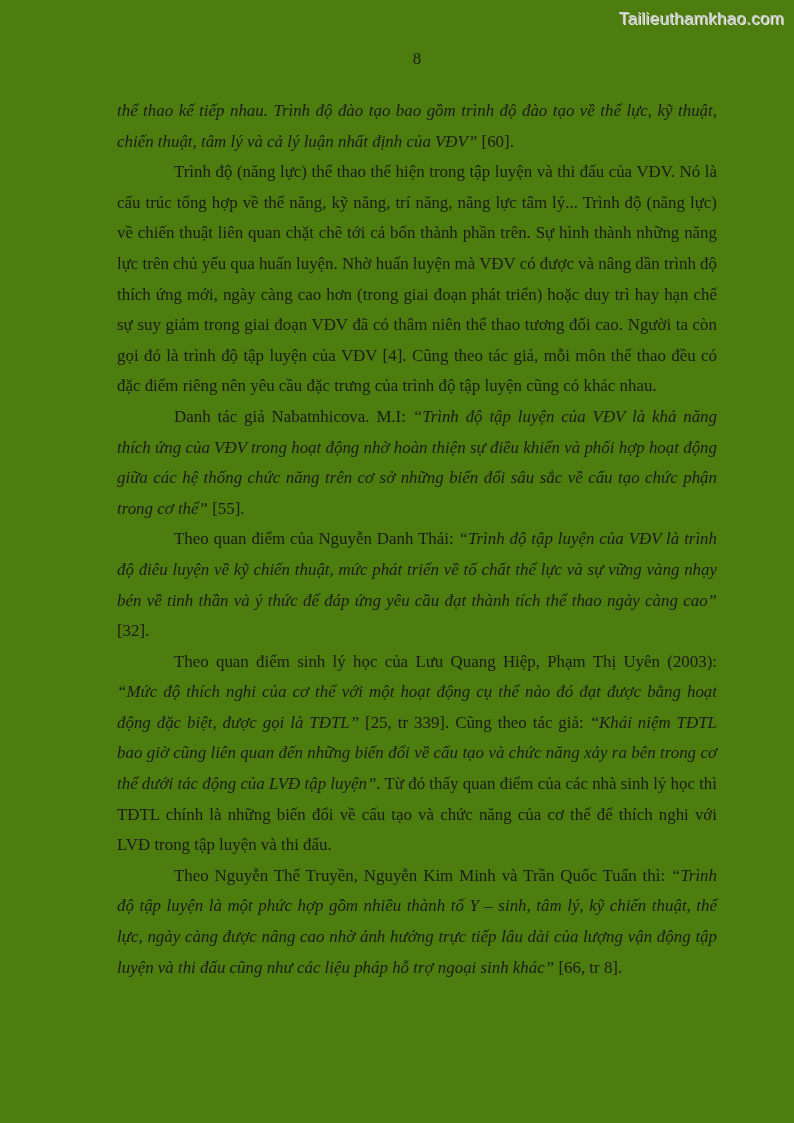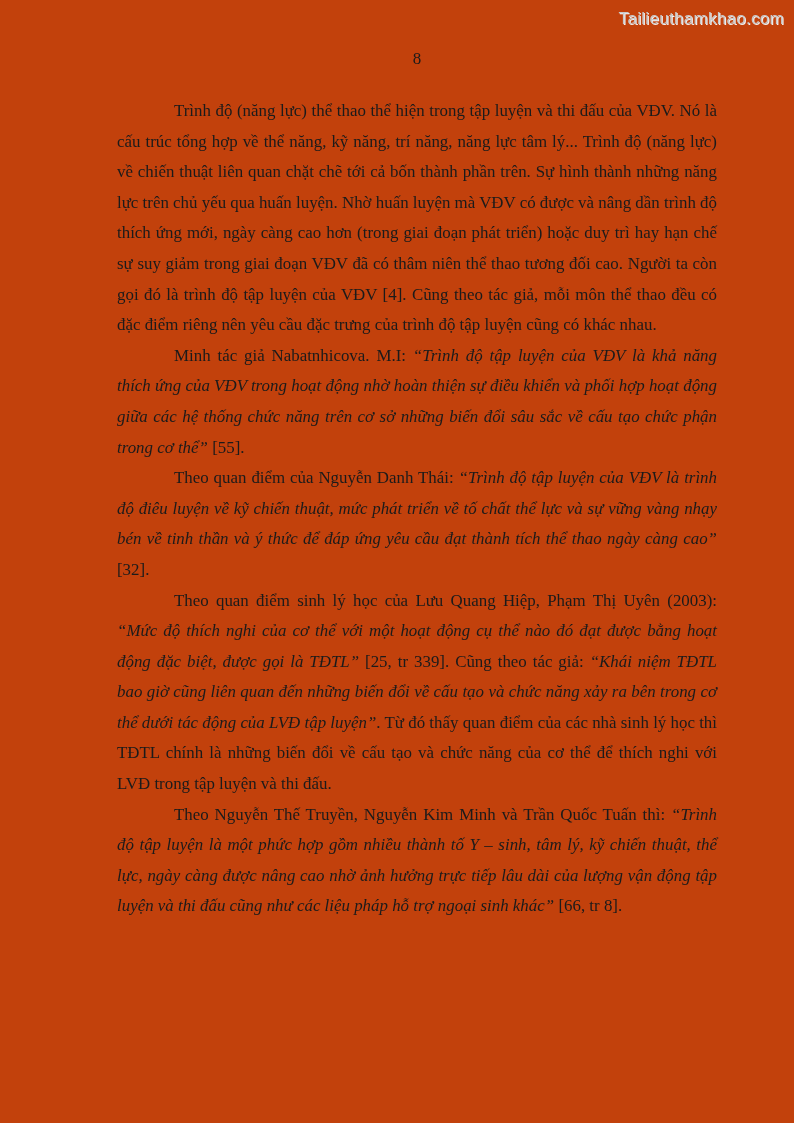--- a/index.html
+++ b/index.html
@@ -4,21 +4,21 @@
 <style>
   html, body { margin: 0; padding: 0; }
   body {
     width: 794px; height: 1123px;
     background: #ffffff;
     font-family: "Liberation Serif", serif;
   }
   .page {
     position: relative;
     width: 794px; height: 1123px;
-    background: #c2410c;
+    background: #4d7c0f;
     overflow: hidden;
     color: #1b1b1b;
   }
   .watermark {
     position: absolute;
     top: 9px; right: 10px;
     font-family: "Liberation Sans", sans-serif;
     font-size: 17px;
     letter-spacing: 0.3px;
     color: #c9c9c9;
@@ -46,19 +46,20 @@
   .seg-italic { font-style: italic; }
   .seg-normal { font-style: normal; }
 </style>
 </head>
 <body>
 
 <div class="page">
   <div class="watermark">Tailieuthamkhao.com</div>
   <div class="page-number">8</div>
   <div class="doc-body" id="doc-body">
+      <p class="para"><span class="seg-italic">thể thao kế tiếp nhau. Trình độ đào tạo bao gồm trình độ đào tạo về thể lực, kỹ thuật, chiến thuật, tâm lý và cả lý luận nhất định của VĐV”</span><span class="seg-normal"> [60].</span></p>
       <p class="para indent"><span class="seg-normal">Trình độ (năng lực) thể thao thể hiện trong tập luyện và thi đấu của VĐV. Nó là cấu trúc tổng hợp về thể năng, kỹ năng, trí năng, năng lực tâm lý... Trình độ (năng lực) về chiến thuật liên quan chặt chẽ tới cả bốn thành phần trên. Sự hình thành những năng lực trên chủ yếu qua huấn luyện. Nhờ huấn luyện mà VĐV có được và nâng dần trình độ thích ứng mới, ngày càng cao hơn (trong giai đoạn phát triển) hoặc duy trì hay hạn chế sự suy giảm trong giai đoạn VĐV đã có thâm niên thể thao tương đối cao. Người ta còn gọi đó là trình độ tập luyện của VĐV [4]. Cũng theo tác giả, mỗi môn thể thao đều có đặc điểm riêng nên yêu cầu đặc trưng của trình độ tập luyện cũng có khác nhau.</span></p>
-      <p class="para indent"><span class="seg-normal">Minh tác giả Nabatnhicova. M.I: </span><span class="seg-italic">“Trình độ tập luyện của VĐV là khả năng thích ứng của VĐV trong hoạt động nhờ hoàn thiện sự điều khiển và phối hợp hoạt động giữa các hệ thống chức năng trên cơ sở những biến đổi sâu sắc về cấu tạo chức phận trong cơ thể”</span><span class="seg-normal"> [55].</span></p>
+      <p class="para indent"><span class="seg-normal">Danh tác giả Nabatnhicova. M.I: </span><span class="seg-italic">“Trình độ tập luyện của VĐV là khả năng thích ứng của VĐV trong hoạt động nhờ hoàn thiện sự điều khiển và phối hợp hoạt động giữa các hệ thống chức năng trên cơ sở những biến đổi sâu sắc về cấu tạo chức phận trong cơ thể”</span><span class="seg-normal"> [55].</span></p>
       <p class="para indent"><span class="seg-normal">Theo quan điểm của Nguyễn Danh Thái: </span><span class="seg-italic">“Trình độ tập luyện của VĐV là trình độ điêu luyện về kỹ chiến thuật, mức phát triển về tố chất thể lực và sự vững vàng nhạy bén về tinh thần và ý thức để đáp ứng yêu cầu đạt thành tích thể thao ngày càng cao”</span><span class="seg-normal"> [32].</span></p>
       <p class="para indent"><span class="seg-normal">Theo quan điểm sinh lý học của Lưu Quang Hiệp, Phạm Thị Uyên (2003): </span><span class="seg-italic">“Mức độ thích nghi của cơ thể với một hoạt động cụ thể nào đó đạt được bằng hoạt động đặc biệt, được gọi là TĐTL”</span><span class="seg-normal"> [25, tr 339]. Cũng theo tác giả: </span><span class="seg-italic">“Khái niệm TĐTL bao giờ cũng liên quan đến những biến đổi về cấu tạo và chức năng xảy ra bên trong cơ thể dưới tác động của LVĐ tập luyện”</span><span class="seg-normal">. Từ đó thấy quan điểm của các nhà sinh lý học thì TĐTL chính là những biến đổi về cấu tạo và chức năng của cơ thể để thích nghi với LVĐ trong tập luyện và thi đấu.</span></p>
       <p class="para indent"><span class="seg-normal">Theo Nguyễn Thế Truyền, Nguyễn Kim Minh và Trần Quốc Tuấn thì: </span><span class="seg-italic">“Trình độ tập luyện là một phức hợp gồm nhiều thành tố Y – sinh, tâm lý, kỹ chiến thuật, thể lực, ngày càng được nâng cao nhờ ảnh hưởng trực tiếp lâu dài của lượng vận động tập luyện và thi đấu cũng như các liệu pháp hỗ trợ ngoại sinh khác”</span><span class="seg-normal"> [66, tr 8].</span></p>
     </div>
 </div>
 
 </body></html>

